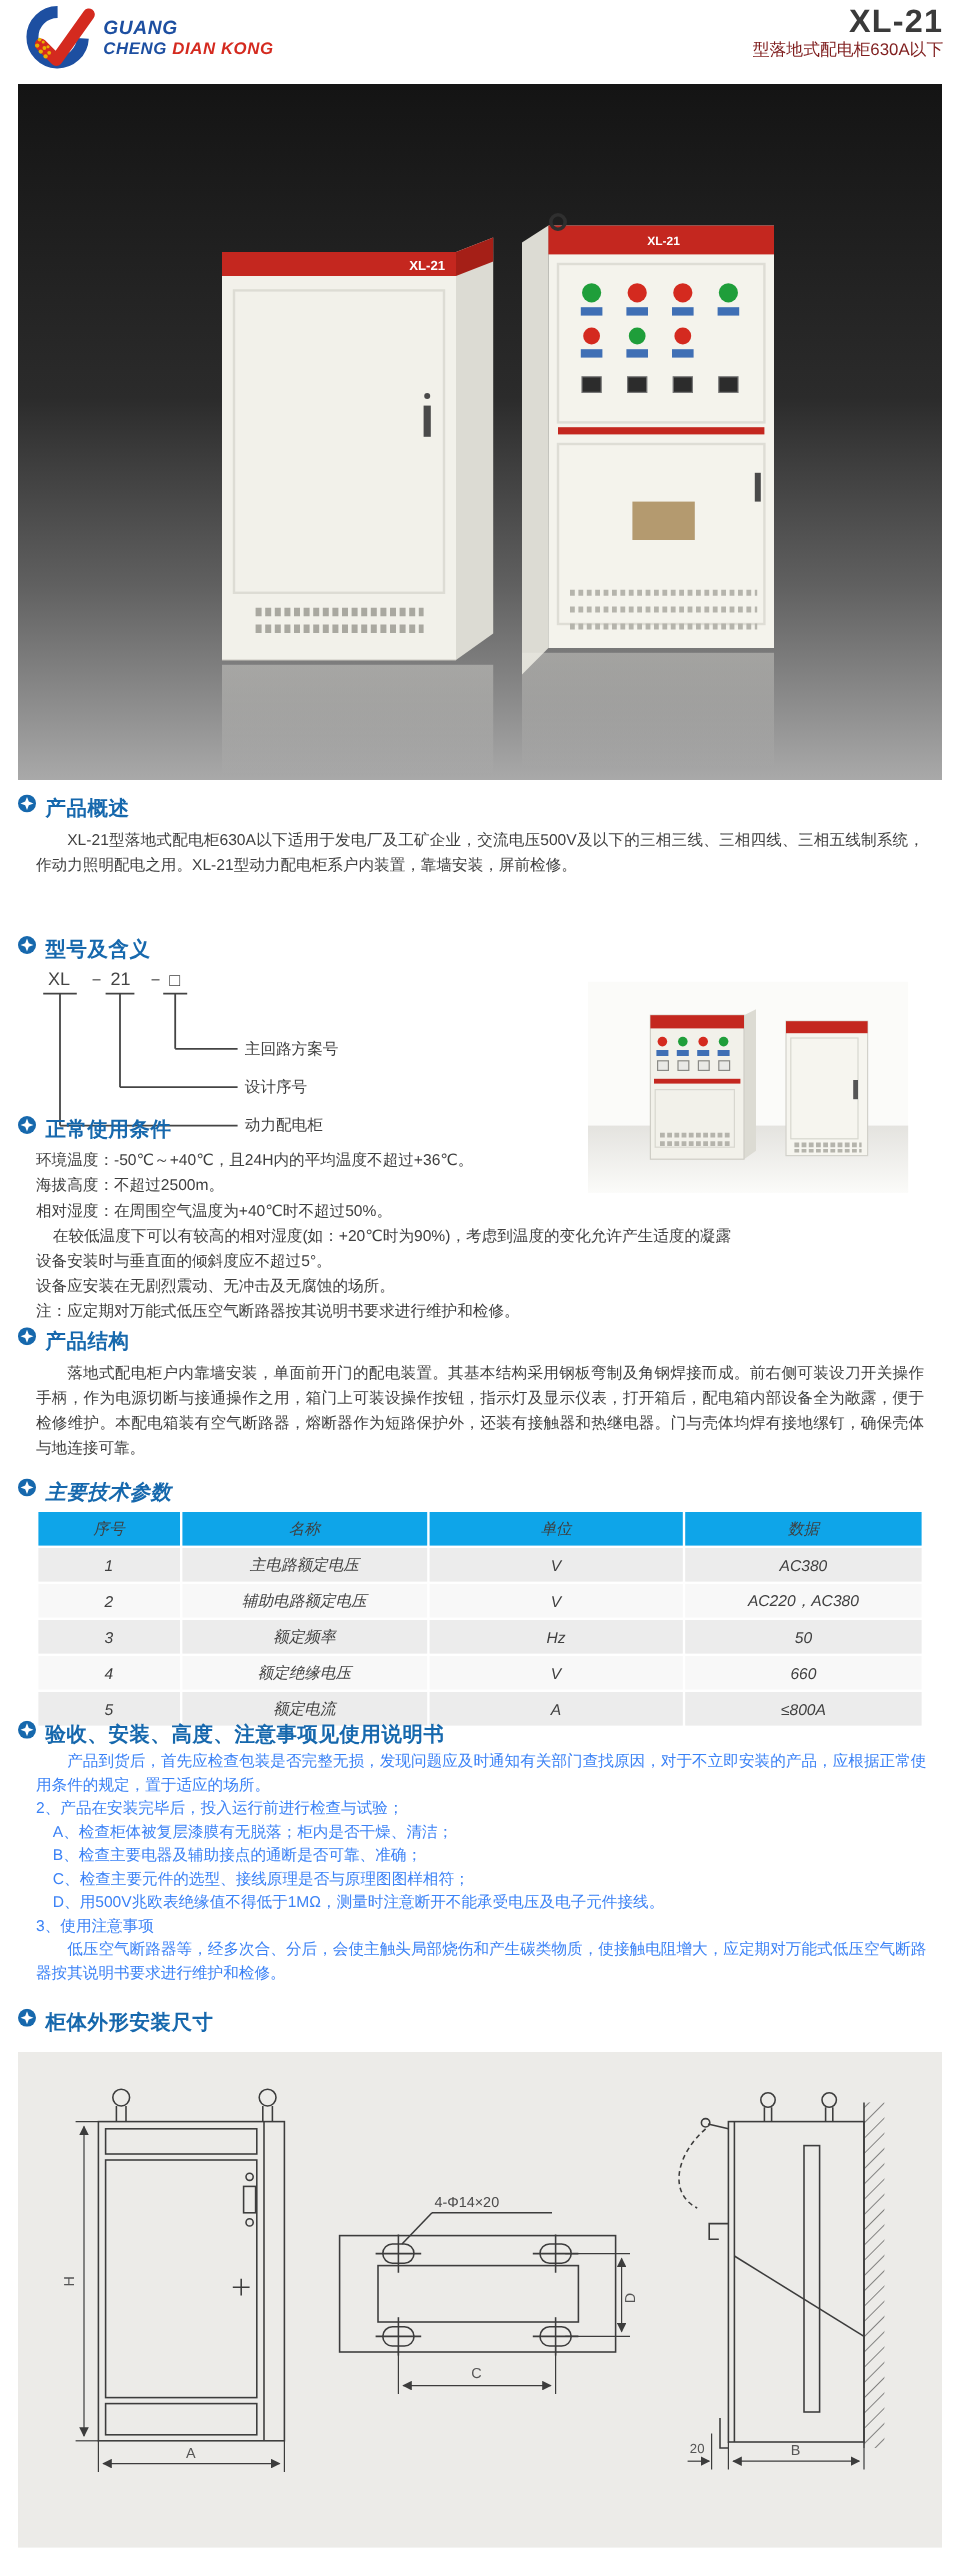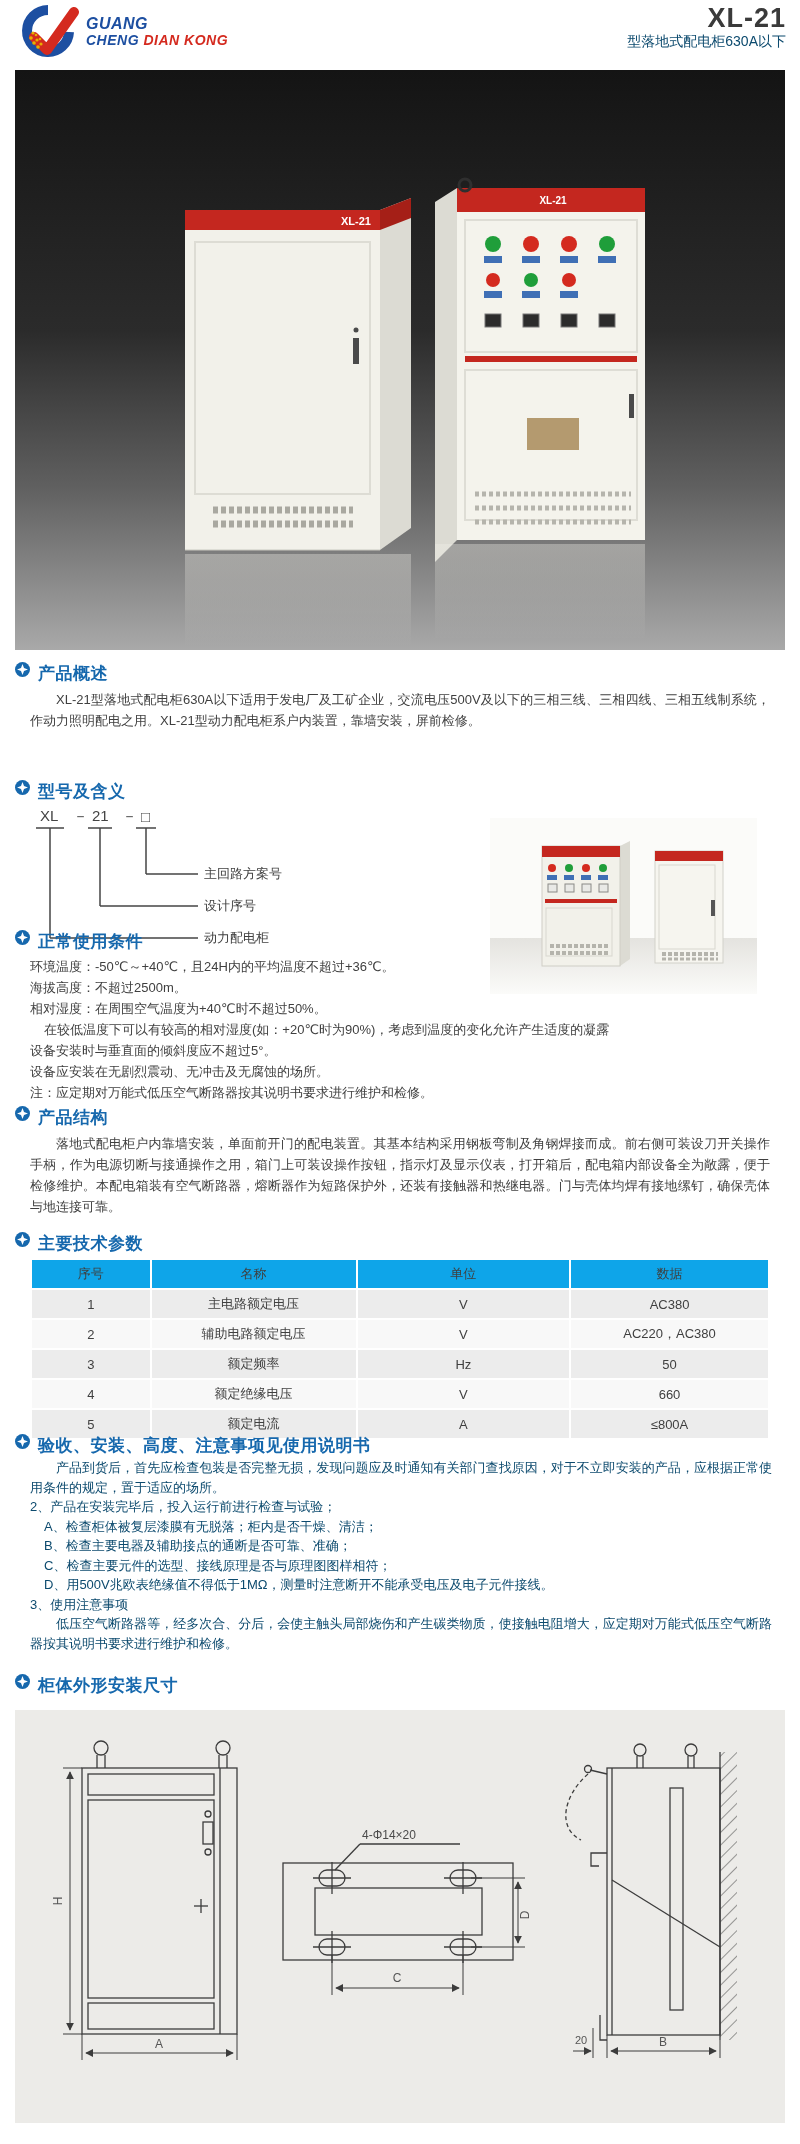--- a/index.html
+++ b/index.html
@@ -8,31 +8,31 @@
 
   
   .header{position:absolute;top:0;left:0;width:800px;height:64px;}
   .logo{position:absolute;left:18px;top:5px;display:flex;align-items:center;gap:6px;justify-content:center;}
   .logo-text{line-height:1.05;font-weight:bold;font-style:italic;letter-spacing:.5px;}
   .logo-line1{font-size:16px;color:#1d4fa1;}
   .logo-line2{font-size:14px;}
   .logo-blue{color:#1d4fa1;} .logo-red{color:#d42a1f;}
   .head-right{position:absolute;right:14px;top:4px;text-align:right;}
   .head-model{font-size:27px;font-weight:bold;color:#3a3a3a;letter-spacing:1px;line-height:28px;}
-  .head-sub{font-size:14px;color:#0c4a6e;margin-top:1px;}
+  .head-sub{font-size:14px;color:#7f1d1d;margin-top:1px;}
 
   
   .hero{position:absolute;top:70px;left:15px;width:770px;height:580px;}
   .hero svg{display:block;}
 
   
   .sec{position:absolute;left:15px;width:770px;}
   #sec-overview{top:662px;} #sec-model{top:780px;height:178px;}
   #sec-conditions{top:930px;} #sec-structure{top:1106px;}
-  #sec-params{top:1232px;} #sec-accept{top:1434px;} #sec-dims{top:1674px;}
+  #sec-params{top:1232px;font-style:italic;} #sec-accept{top:1434px;} #sec-dims{top:1674px;}
   .sec-head{display:flex;align-items:flex-start;gap:8px;height:20px;}
   .sec-icon{width:15px;height:15px;flex:0 0 15px;}
   .sec-title{font-size:17px;font-weight:bold;color:#1668ad;letter-spacing:.5px;}
   .body-p{margin:7px 0 0 15px;width:740px;font-size:13px;line-height:21px;text-indent:2em;text-align:justify;color:#3f3f3f;}
 
   
   .model-diagram{position:absolute;left:15px;top:26px;}
   .mini-img{position:absolute;left:475px;top:38px;width:267px;height:176px;}
 
   
@@ -42,21 +42,21 @@
 
   
   .params{margin:6px 0 0 15px;width:740px;border-collapse:separate;border-spacing:2px;font-size:13px;color:#3f3f3f;table-layout:fixed;}
   .params th{background:#0ea5e9;font-weight:normal;height:26px;}
   .params td{height:26px;text-align:center;}
   .params tbody tr:nth-child(odd) td{background:#ececec;}
   .params tbody tr:nth-child(even) td{background:#f8f8f8;}
   .col-idx{width:16%;} .col-name{width:28%;} .col-unit{width:29%;} .col-data{width:27%;}
 
   
-  .acc{margin:4px 0 0 15px;width:742px;font-size:13px;line-height:19.5px;color:#0c4a6e;}
+  .acc{margin:4px 0 0 15px;width:742px;font-size:13px;line-height:19.5px;color:#3b82f6;}
   .acc p{margin:0;}
   .acc .ind{text-indent:2em;text-align:justify;}
   .acc .sub{padding-left:14px;}
 
   
   .draw-box{margin-top:16px;width:770px;height:413px;background:#ecebe8;}
   .draw-box svg{display:block;}
   svg text{font-family:"Liberation Sans","DejaVu Sans",sans-serif;}
 </style>
 </head>

